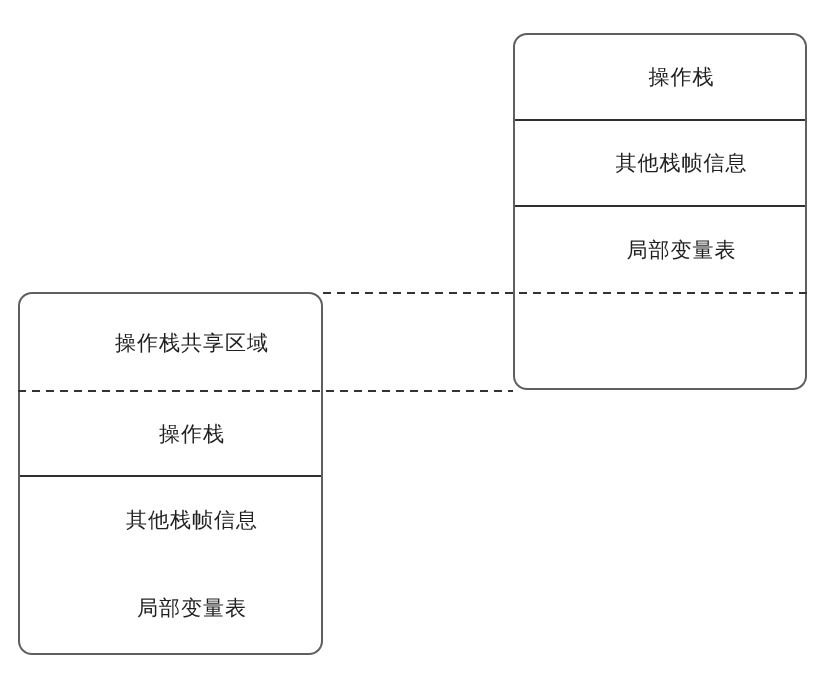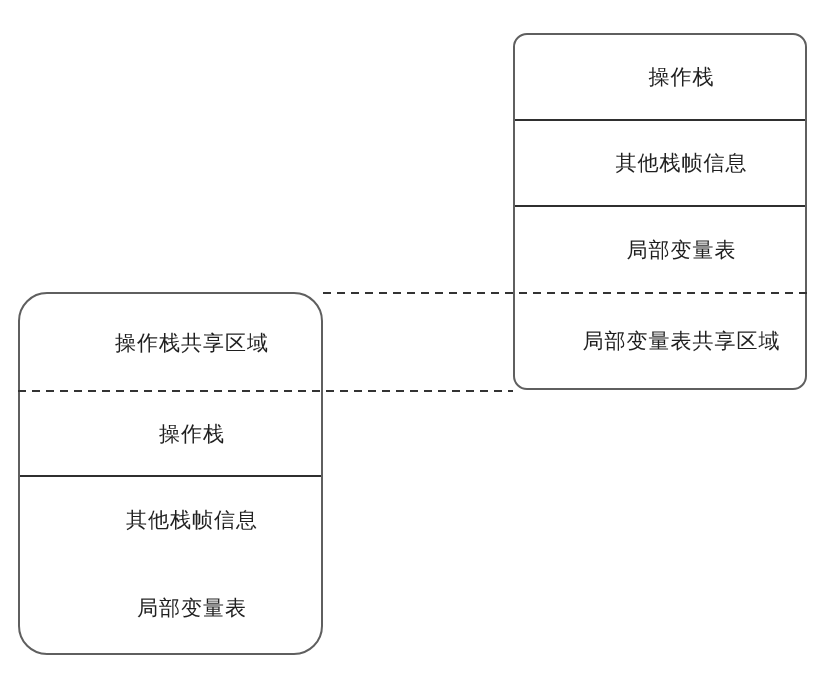--- a/index.html
+++ b/index.html
@@ -29,21 +29,20 @@
     left: 513px;
     top: 33px;
     width: 294px;
     height: 357px;
   }
   .frame-left {
     left: 18px;
     top: 292px;
     width: 305px;
     height: 363px;
-    border-radius: 29px;
   }
   .frame-row {
     display: flex;
     align-items: center;
     justify-content: center;
     box-sizing: border-box;
     font-size: 21px;
     letter-spacing: 1px;
     white-space: nowrap;
     padding-left: 43px;
@@ -98,23 +97,20 @@
   <div class="frame-box frame-right">
     <div class="frame-row">
       <span>操作栈</span>
     </div>
     <div class="frame-row">
       <span>其他栈帧信息</span>
     </div>
     <div class="frame-row">
       <span>局部变量表</span>
     </div>
-    <div class="frame-row">
-      <span>局部变量表共享区域</span>
-    </div>
   </div>
 
   <div class="frame-box frame-left">
     <div class="frame-row">
       <span>操作栈共享区域</span>
     </div>
     <div class="frame-row">
       <span>操作栈</span>
     </div>
     <div class="frame-row">

